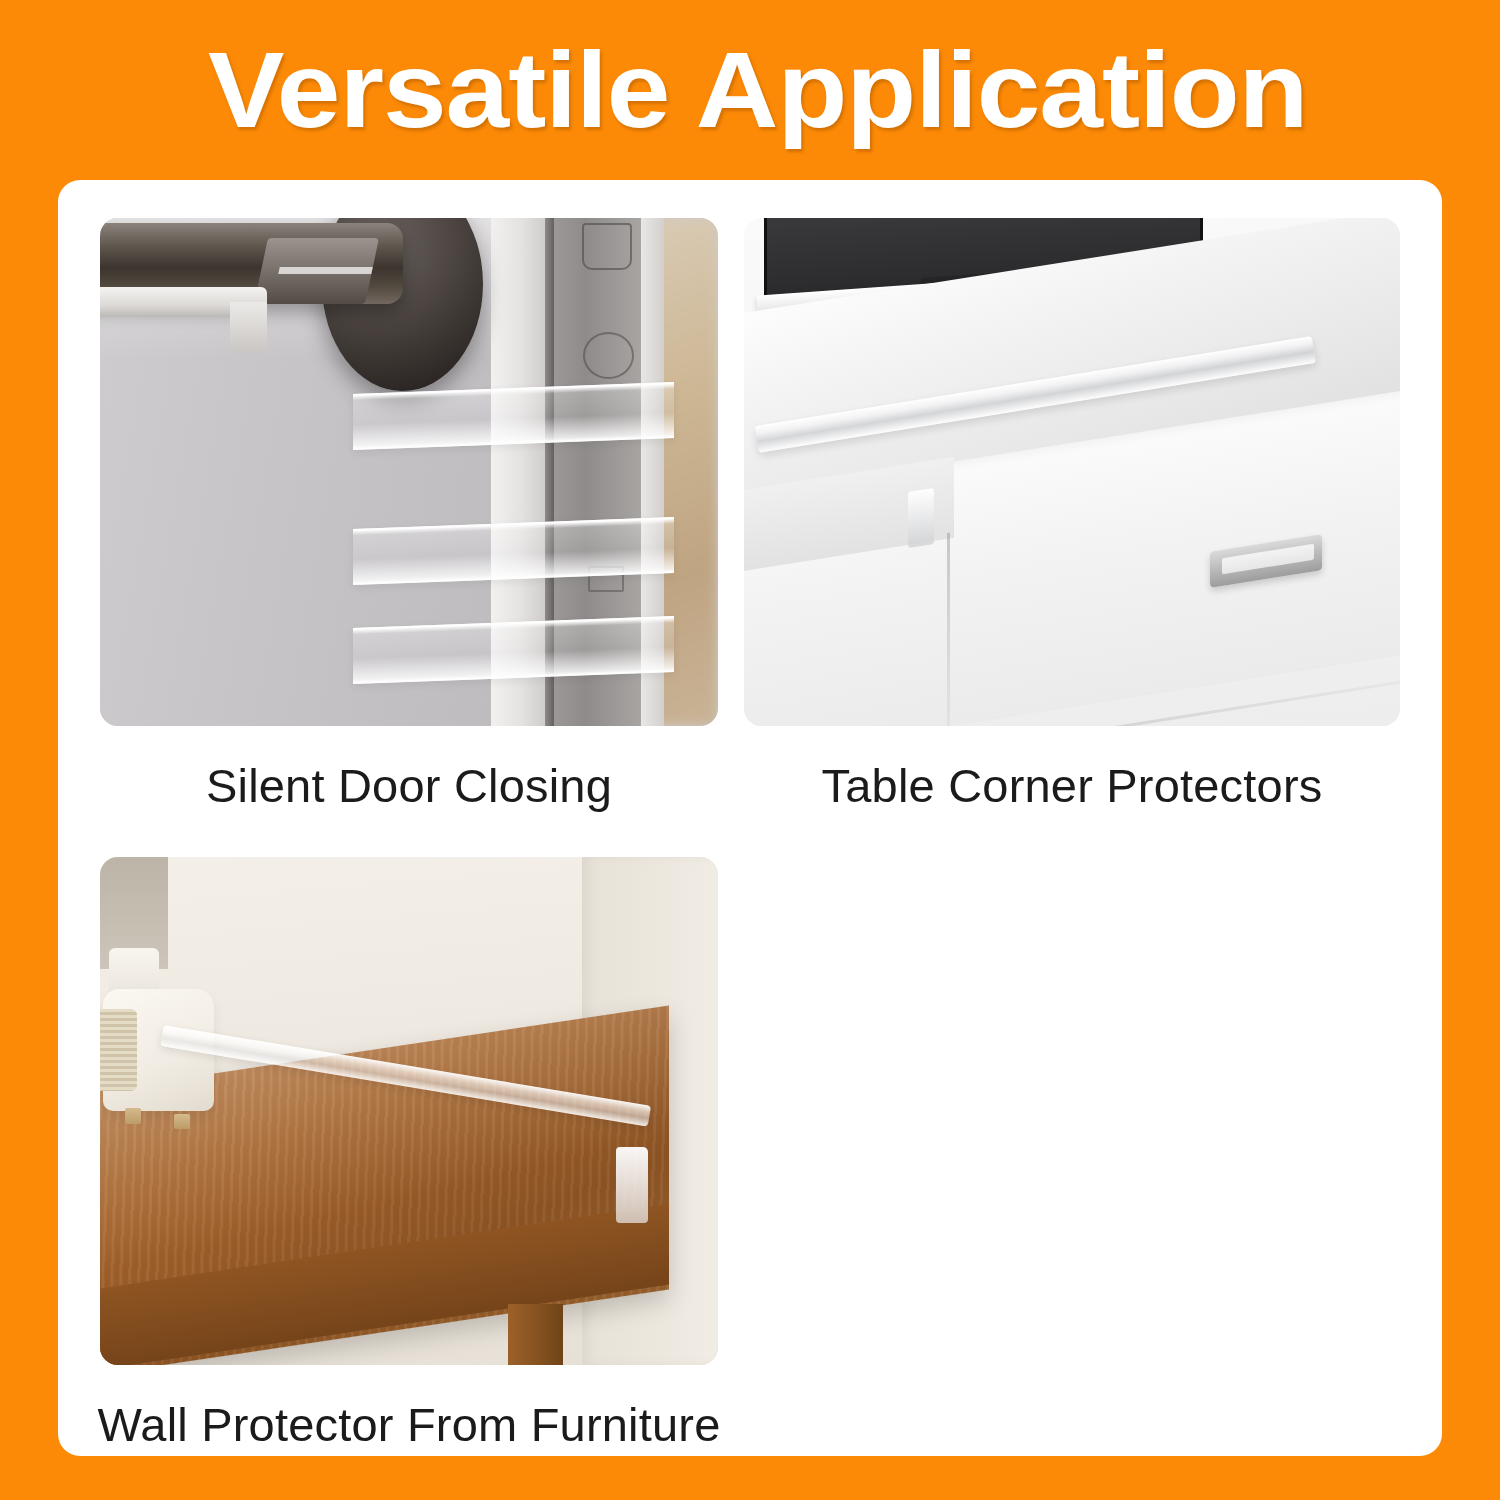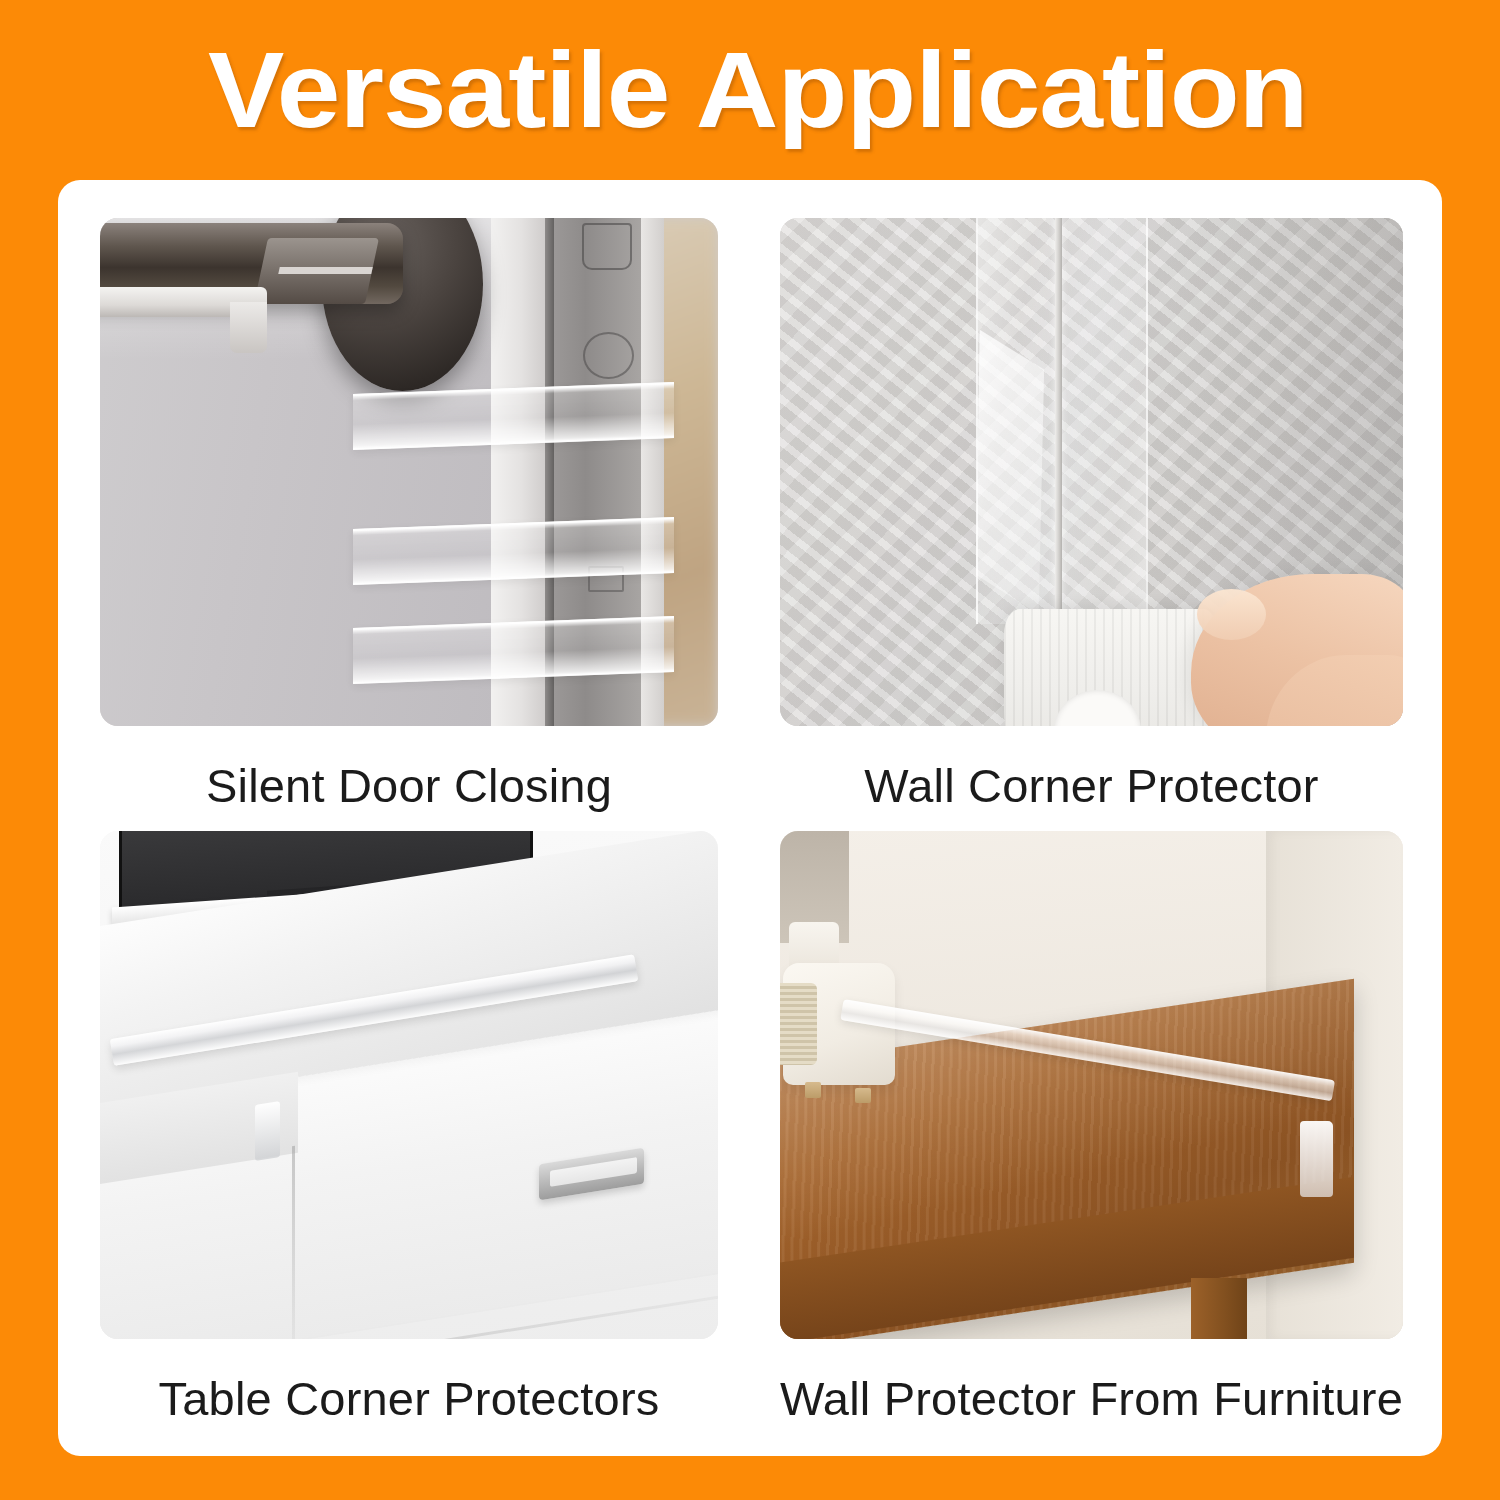--- a/index.html
+++ b/index.html
@@ -60,20 +60,21 @@
     position: absolute;
     left: 42px;
     top: 38px;
     width: 1300px;
     height: 1205px;
     display: grid;
     grid-template-columns: 618px 1fr;
     grid-template-rows: 613px 1fr;
     column-gap: 62px;
     row-gap: 0px;
+    gap: 26px;
   }
 
   .cell {
     display: flex;
     flex-direction: column;
   }
 
   .photo {
     position: relative;
     width: 100%;
@@ -459,36 +460,20 @@
           <div class="lever-slot"></div>
           <div class="trim-rail"></div>
           <div class="trim-tab"></div>
           <div class="strip s1"></div>
           <div class="strip s2"></div>
           <div class="strip s3"></div>
         </div>
         <div class="caption">Silent Door Closing</div>
       </div>
 
-      <div class="cell">
-        <div class="photo p2">
-          <div class="plaster"></div>
-          <div class="wallshade"></div>
-          <div class="tape"></div>
-          <div class="corner-line"></div>
-          <div class="tape-fold"></div>
-          <div class="tape-roll"></div>
-          <div class="roll-edge"></div>
-          <div class="roll-core"></div>
-          <div class="finger"></div>
-          <div class="thumb2"></div>
-          <div class="nail"></div>
-        </div>
-        <div class="caption">Wall Corner Protector</div>
-      </div>
 
       <div class="cell">
         <div class="photo p4">
           <div class="bg"></div>
           <div class="tv-screen"></div>
           <div class="tv-stand"></div>
           <div class="tv-bezel"></div>
           <div class="tv-base"></div>
           <div class="remote"></div>
           <div class="cab-top"></div>

